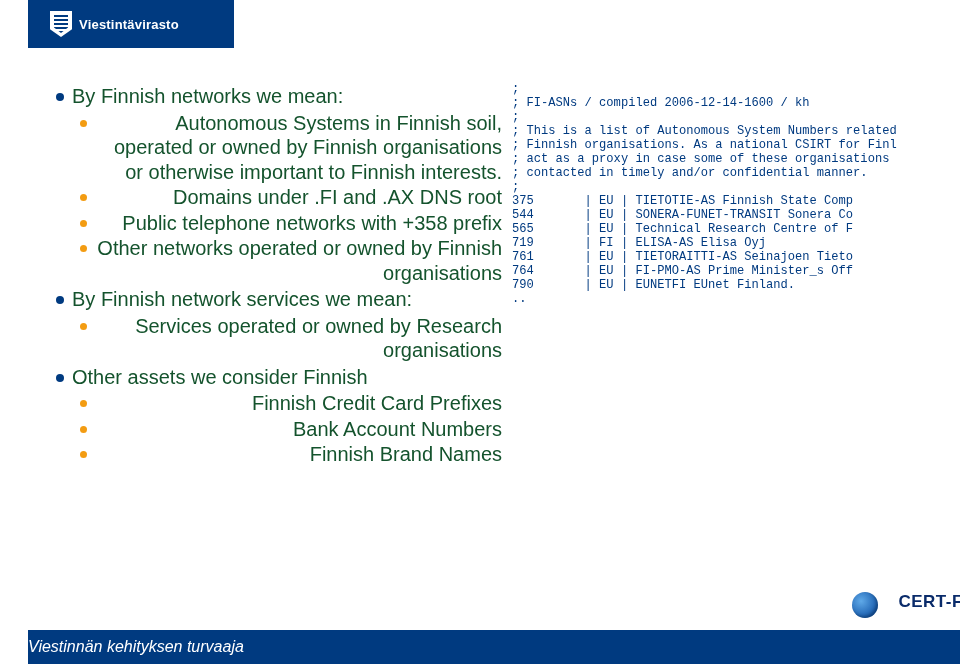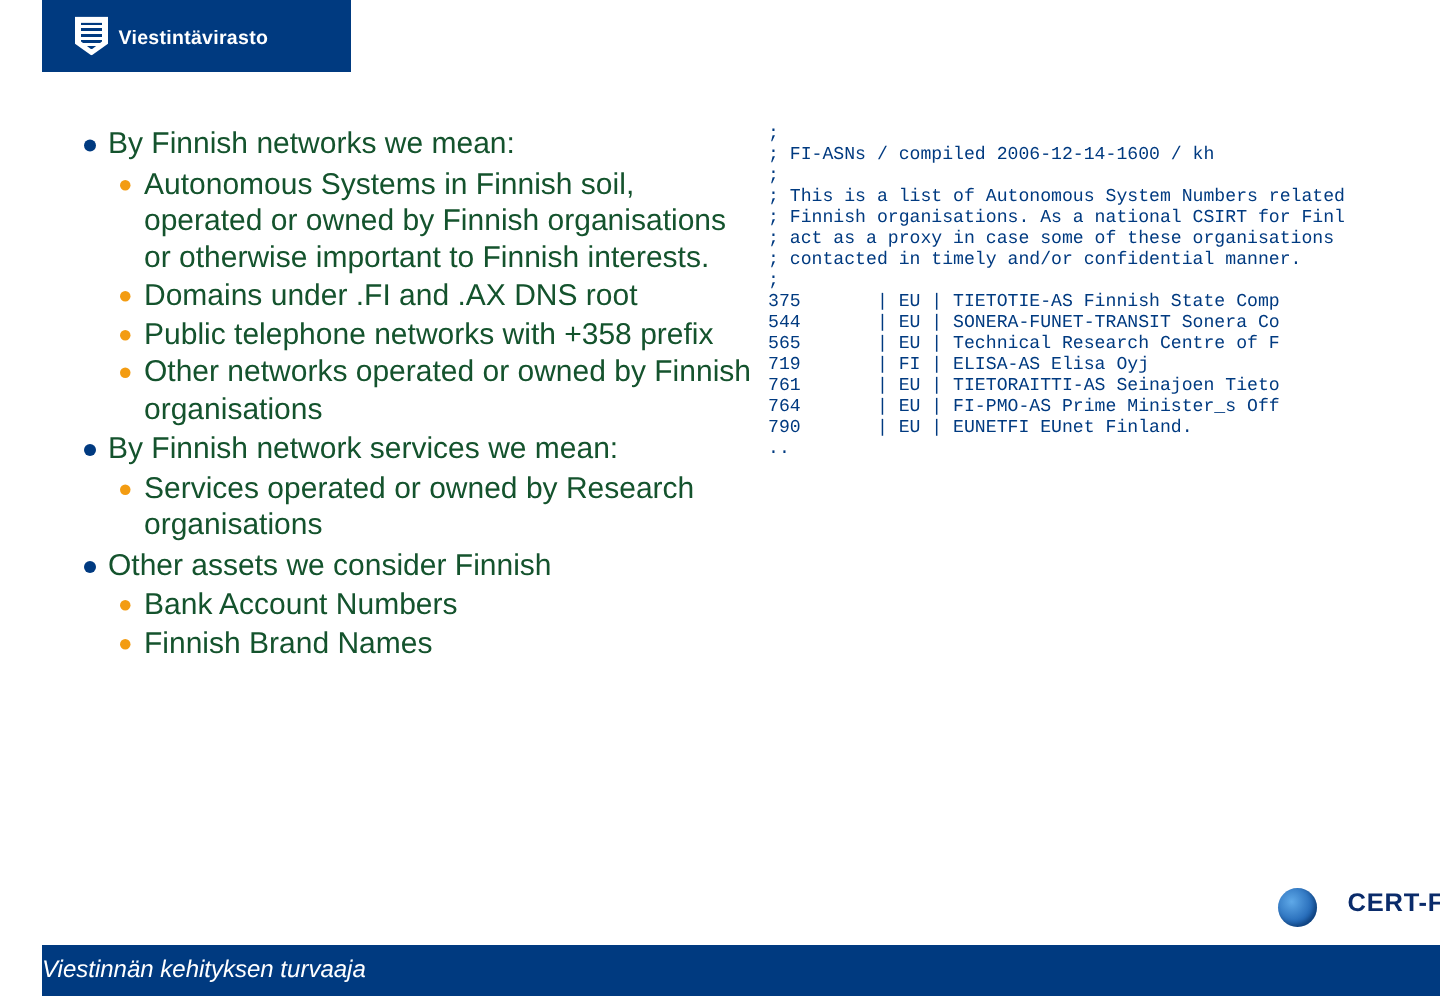--- a/index.html
+++ b/index.html
@@ -105,20 +105,21 @@
     left: -16px;
     top: 9px;
     width: 8px;
     height: 8px;
     border-radius: 50%;
     background: #003a80;
   }
   .ul-sub {
     margin: 2px 0 0 0;
     padding-left: 24px;
+    text-align: right;
   }
   .ul-sub > li {
     list-style: none;
     position: relative;
     margin-bottom: 1px;
   }
   .ul-sub > li::before {
     content: "";
     position: absolute;
     left: -16px;
@@ -205,20 +206,21 @@
         </li>
         <li class="gap-top">
           <span>By Finnish network services we mean:</span>
           <ul class="ul-sub">
             <li class="gap-sub"><span>Services operated or owned by Research organisations</span></li>
           </ul>
         </li>
         <li class="gap-top">
           <span>Other assets we consider Finnish</span>
           <ul class="ul-sub">
+            <li class="gap-sub"><span>Finnish Credit Card Prefixes</span></li>
             <li class="gap-sub"><span>Bank Account Numbers</span></li>
             <li class="gap-sub"><span>Finnish Brand Names</span></li>
           </ul>
         </li>
       </ul>
     </div>
     <div class="right-col">;
 ; FI-ASNs / compiled 2006-12-14-1600 / kh
 ;
 ; This is a list of Autonomous System Numbers related

